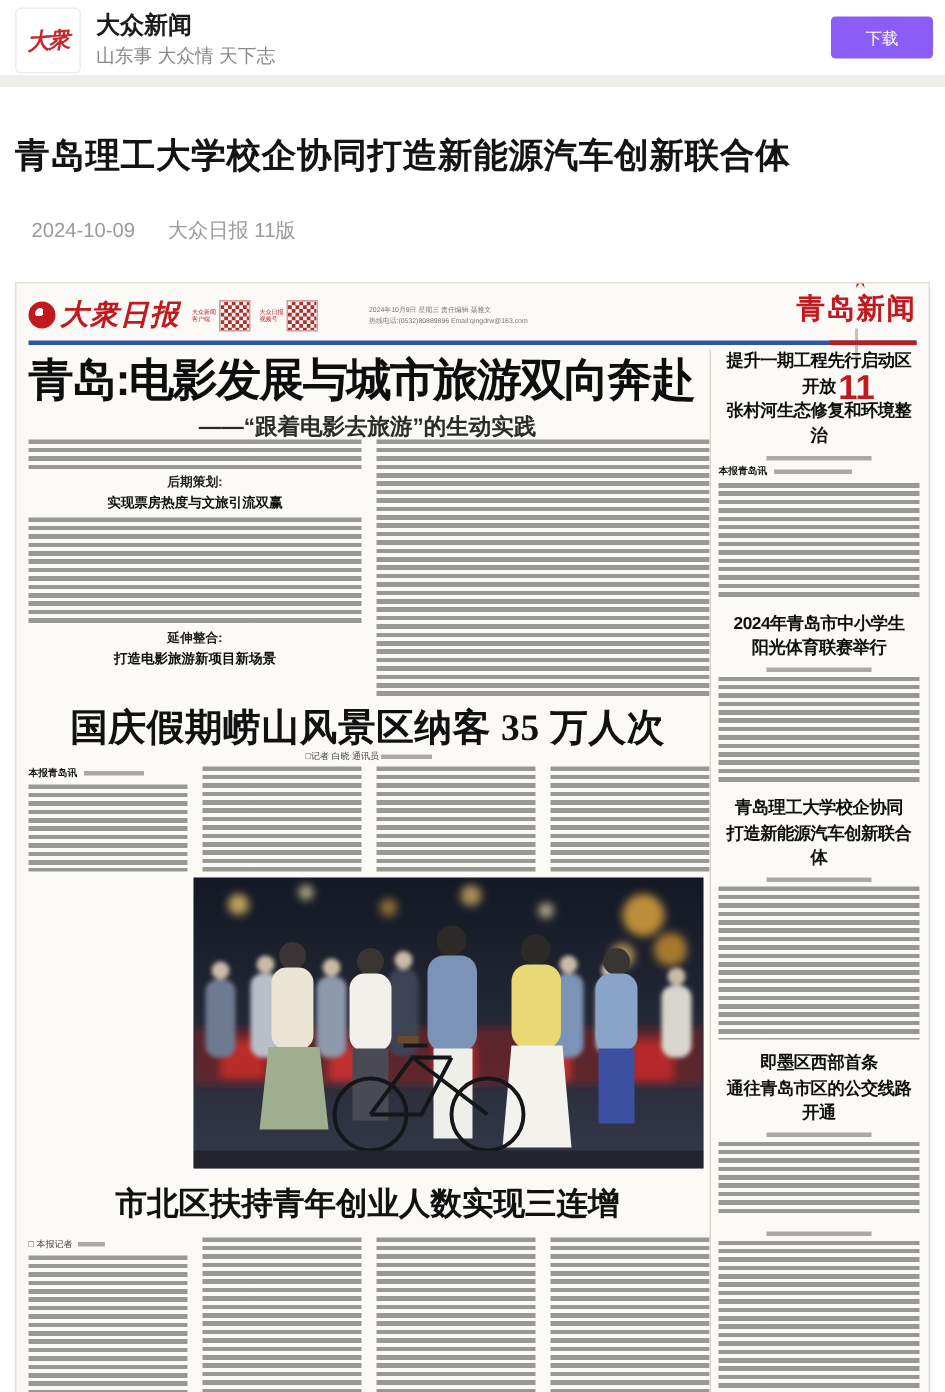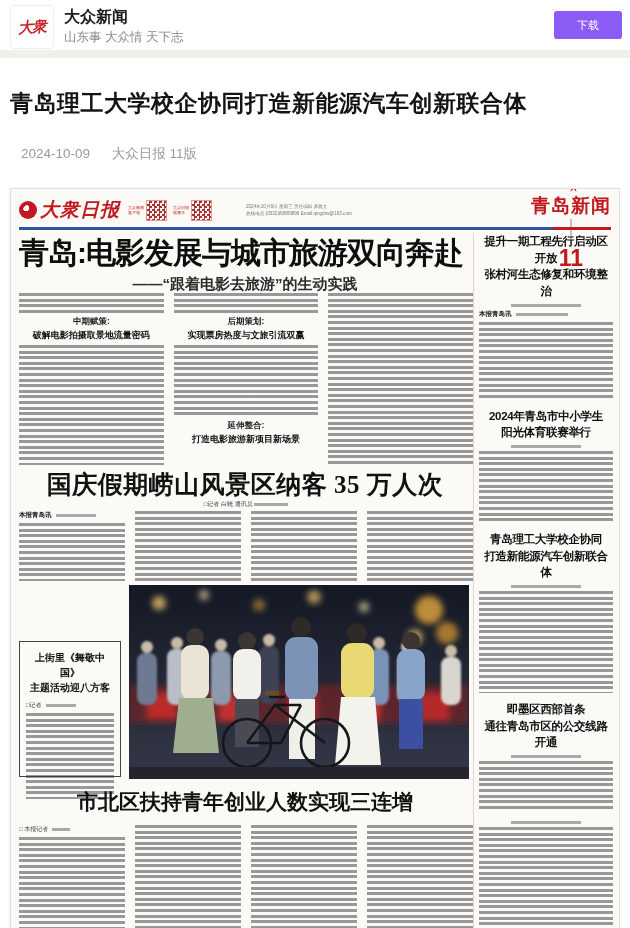--- a/index.html
+++ b/index.html
@@ -140,26 +140,20 @@
       <span class="page-no">11</span>
     </span>
   </div>
   <div class="abs rule-blue"></div>
   <div class="abs rule-red"></div>
 
   <div class="abs lead-headline">青岛:电影发展与城市旅游双向奔赴</div>
   <div class="abs lead-subhead">——“跟着电影去旅游”的生动实践</div>
 
   <div class="abs cols" style="left:8px; top:104px; width:454px; height:172px;">
-    <div class="col">
-      <div class="tl" style="height:20px"></div>
-      <div class="sec-k">中期赋策:</div>
-      <div class="sec-t">破解电影拍摄取景地流量密码</div>
-      <div class="tl fill"></div>
-    </div>
     <div class="col">
       <div class="tl" style="height:20px"></div>
       <div class="sec-k">后期策划:</div>
       <div class="sec-t">实现票房热度与文旅引流双赢</div>
       <div class="tl" style="height:72px"></div>
       <div class="sec-k">延伸整合:</div>
       <div class="sec-t">打造电影旅游新项目新场景</div>
     </div>
     <div class="col">
       <div class="tl fill"></div>
@@ -259,29 +253,20 @@
       <g stroke="#15161a" stroke-width="2.6" fill="none">
         <circle cx="118" cy="158" r="24"></circle>
         <circle cx="196" cy="158" r="24"></circle>
         <path d="M118 158 L146 120 L196 158 M146 120 L172 120 M118 158 L152 158 L172 120 M140 112 L156 112"></path>
         <path d="M136 108 L150 108" stroke="#6b4a2a" stroke-width="5"></path>
       </g>
       <rect x="0" y="182" width="340" height="12" fill="#23242c"></rect>
     </svg>
   </div>
 
-  <div class="abs cap-box">
-    <div class="cap-head">上街里《舞敬中国》</div>
-    <div class="cap-head">主题活动迎八方客</div>
-    <div class="byline-row" style="margin-top:6px">
-      <span>□记者</span>
-      <span class="byline-bar" style="width:30px"></span>
-    </div>
-    <div class="tl" style="height:86px"></div>
-  </div>
 
   <div class="abs h-shibei">市北区扶持青年创业人数实现三连增</div>
   <div class="abs cols" style="left:8px; top:636px; width:454px; height:110px;">
     <div class="col">
       <div class="byline-row">
         <span>□ 本报记者</span>
         <span class="byline-bar" style="width:18px"></span>
       </div>
       <div class="tl fill"></div>
     </div>

